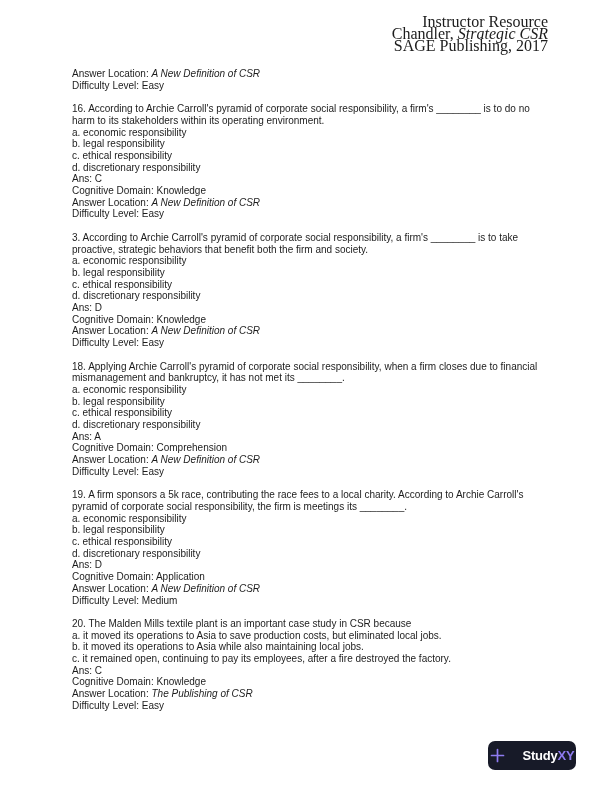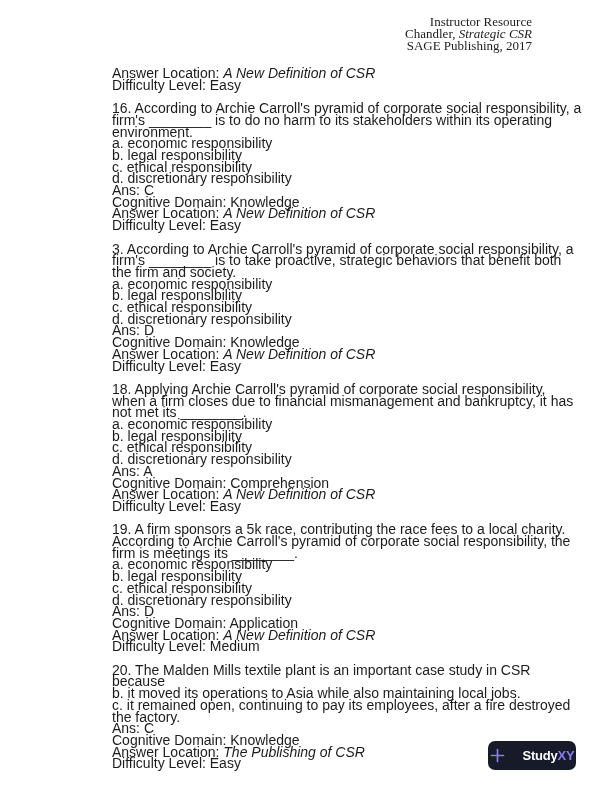--- a/index.html
+++ b/index.html
@@ -6,35 +6,34 @@
   body {
     width: 612px; height: 792px;
     background: #ffffff;
     position: relative;
     overflow: hidden;
     font-family: "Liberation Sans", sans-serif;
     color: #1c1c1c;
   }
   .doc-header {
     position: absolute;
-    top: 16px; right: 80px;
+    top: 16px; right: 64px;
     text-align: right;
     font-family: "Liberation Serif", serif;
-    font-size: 13px;
+    font-size: 16px;
     line-height: 12px;
     color: #1c1c1c;
   }
   .doc-body {
     position: absolute;
     left: 72px; top: 68px;
     width: 470px;
-    font-size: 14px;
+    font-size: 10px;
     line-height: 11.7px;
     color: #1c1c1c;
-    margin-left: 40px;
   }
   .qblock { margin-bottom: 11.7px; }
   .line { min-height: 11.7px; }
   em { font-style: italic; text-align: center; }
   .logo-badge {
     position: absolute;
     left: 488px; top: 741px;
     width: 88px; height: 29px;
     background: #171a28;
     border-radius: 7px;
@@ -112,20 +111,21 @@
     <div class="line">c. ethical responsibility</div>
     <div class="line">d. discretionary responsibility</div>
     <div class="line">Ans: D</div>
     <div class="line">Cognitive Domain: Application</div>
     <div class="line"><span>Answer Location: </span><em>A New Definition of CSR</em></div>
     <div class="line">Difficulty Level: Medium</div>
   </div>
 
   <div class="qblock">
     <div class="line">20. The Malden Mills textile plant is an important case study in CSR because</div>
+    <div class="line">a. it moved its operations to Asia to save production costs, but eliminated local jobs.</div>
     <div class="line">b. it moved its operations to Asia while also maintaining local jobs.</div>
     <div class="line">c. it remained open, continuing to pay its employees, after a fire destroyed the factory.</div>
     <div class="line">Ans: C</div>
     <div class="line">Cognitive Domain: Knowledge</div>
     <div class="line"><span>Answer Location: </span><em>The Publishing of CSR</em></div>
     <div class="line">Difficulty Level: Easy</div>
   </div>
 
 </div>
 

